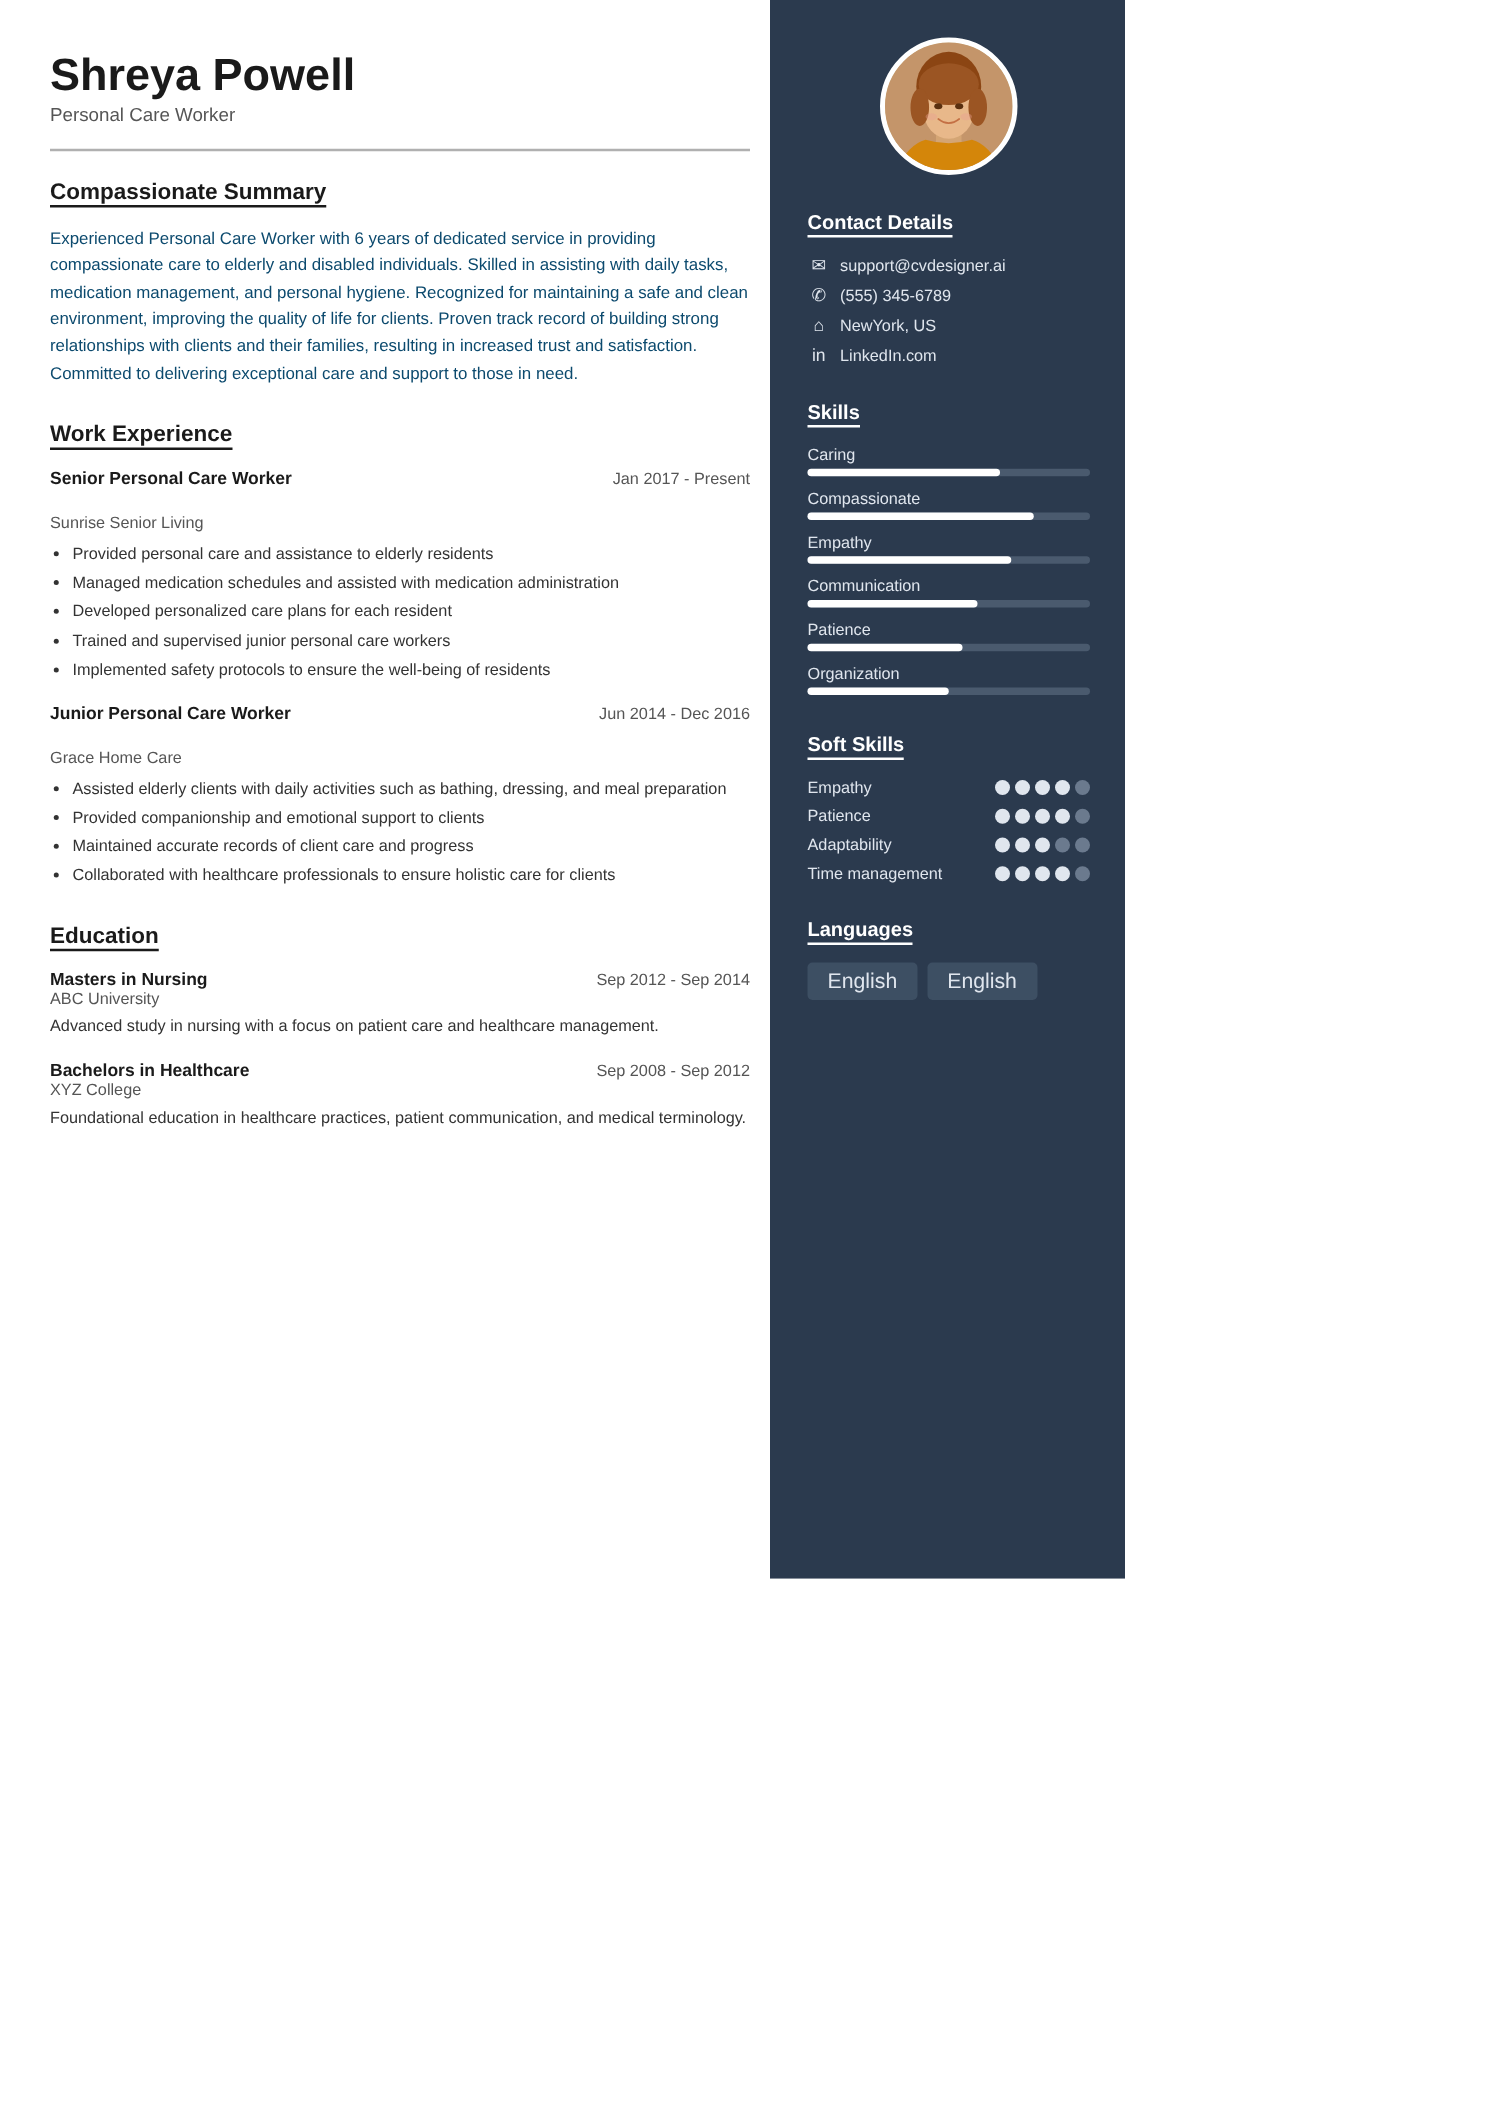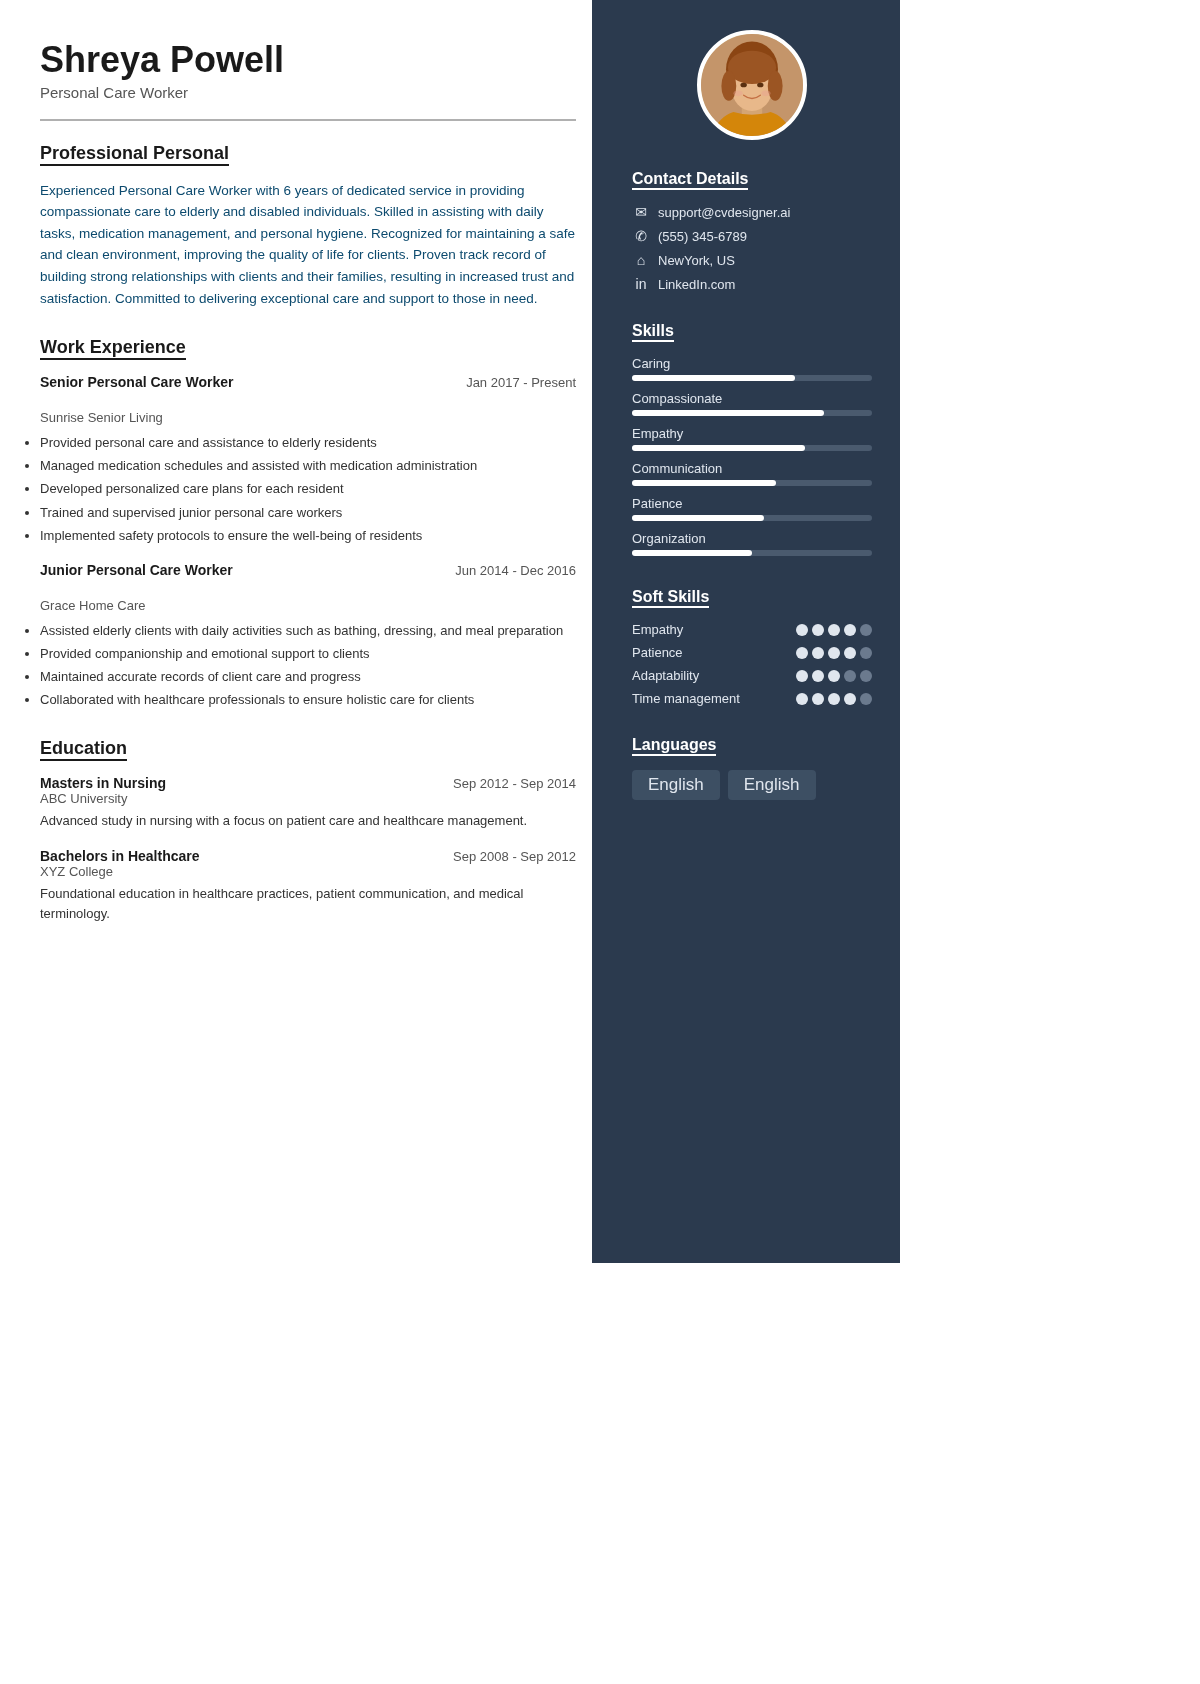--- a/index.html
+++ b/index.html
@@ -9,24 +9,24 @@
       width: 900px;
       min-height: 1263px;
       display: flex;
     }
     .left-col {
       flex: 1;
       padding: 40px 16px 40px 40px;
       background: #fff;
     }
     .right-col {
-      width: 308px;
+      width: 284px;
       background: #2b3a4e;
       color: #fff;
-      padding: 0 0 40px 12px;
+      padding: 0 0 40px 2px;
       display: flex;
       flex-direction: column;
       align-items: center;
     }
     
     .name {
       font-size: 36px;
       font-weight: 800;
       color: #1a1a1a;
       line-height: 1.1;
@@ -72,20 +72,21 @@
       color: #555;
       white-space: nowrap;
     }
     .job-company {
       font-size: 13px;
       color: #555;
       margin-bottom: 8px;
       margin-top: 20px;
     }
     .job-bullets {
+      margin-left: 18px;
       margin-bottom: 16px;
     }
     .job-bullets li {
       font-size: 13px;
       color: #333;
       line-height: 1.55;
       margin-bottom: 3px;
     }
     .edu-header {
       display: flex;
@@ -217,21 +218,21 @@
 <body>
 
 <div class="left-col">
   <div>
     <div class="name">Shreya Powell</div>
     <div class="job-title">Personal Care Worker</div>
   </div>
   <hr class="divider">
 
   <div class="section">
-    <div class="section-title">Professional Personal</div>
+    <div class="section-title">Compassionate Summary</div>
     <p class="summary-text">Experienced Personal Care Worker with 6 years of dedicated service in providing compassionate care to elderly and disabled individuals. Skilled in assisting with daily tasks, medication management, and personal hygiene. Recognized for maintaining a safe and clean environment, improving the quality of life for clients. Proven track record of building strong relationships with clients and their families, resulting in increased trust and satisfaction. Committed to delivering exceptional care and support to those in need.</p>
   </div>
 
   <div class="section">
     <div class="section-title">Work Experience</div>
 
     
     <div>
       <div class="job-header">
         <span class="job-name">Senior Personal Care Worker</span>

